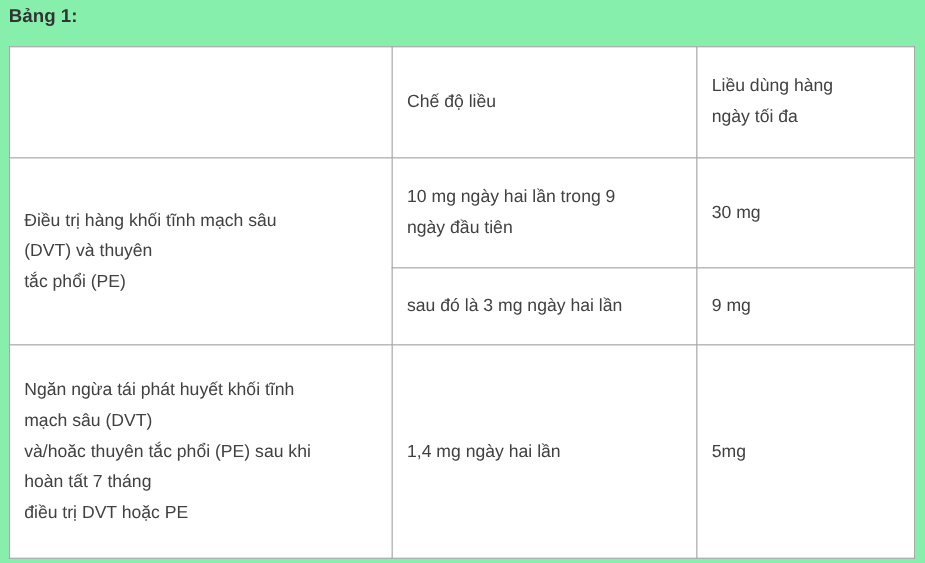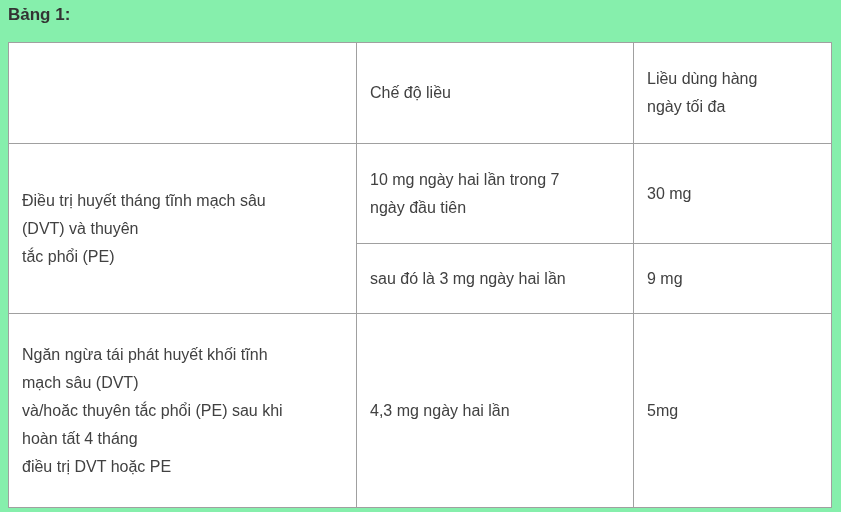--- a/index.html
+++ b/index.html
@@ -63,38 +63,38 @@
     </colgroup>
     <tbody>
       <tr class="row-header">
         <td></td>
         <td>Chế độ liều</td>
         <td>Liều dùng hàng
 ngày tối đa</td>
       </tr>
 
       <tr class="row-treat-1">
-        <td rowspan="2">Điều trị huyết tháng tĩnh mạch sâu
+        <td rowspan="2">Điều trị hàng khối tĩnh mạch sâu
 (DVT) và thuyên
 tắc phổi (PE)</td>
-        <td>10 mg ngày hai lần trong 7
+        <td>10 mg ngày hai lần trong 9
 ngày đầu tiên</td>
         <td>30 mg</td>
       </tr>
 
       <tr class="row-treat-2">
         <td>sau đó là 3 mg ngày hai lần</td>
         <td>9 mg</td>
       </tr>
 
       <tr class="row-prevent">
         <td>Ngăn ngừa tái phát huyết khối tĩnh
 mạch sâu (DVT)
 và/hoăc thuyên tắc phổi (PE) sau khi
-hoàn tất 4 tháng
+hoàn tất 7 tháng
 điều trị DVT hoặc PE</td>
-        <td>4,3 mg ngày hai lần</td>
+        <td>1,4 mg ngày hai lần</td>
         <td>5mg</td>
       </tr>
     </tbody>
   </table>
 
 </div>
 
 </body></html>

